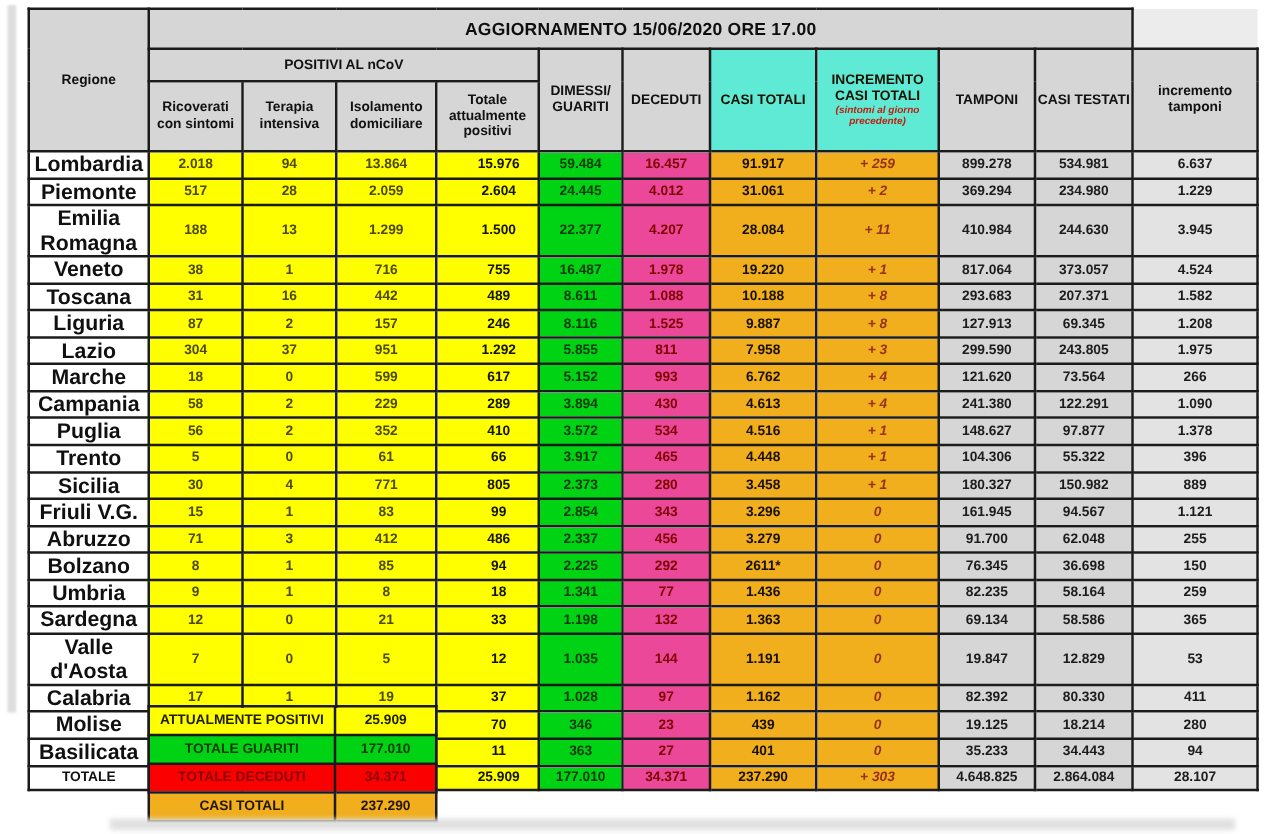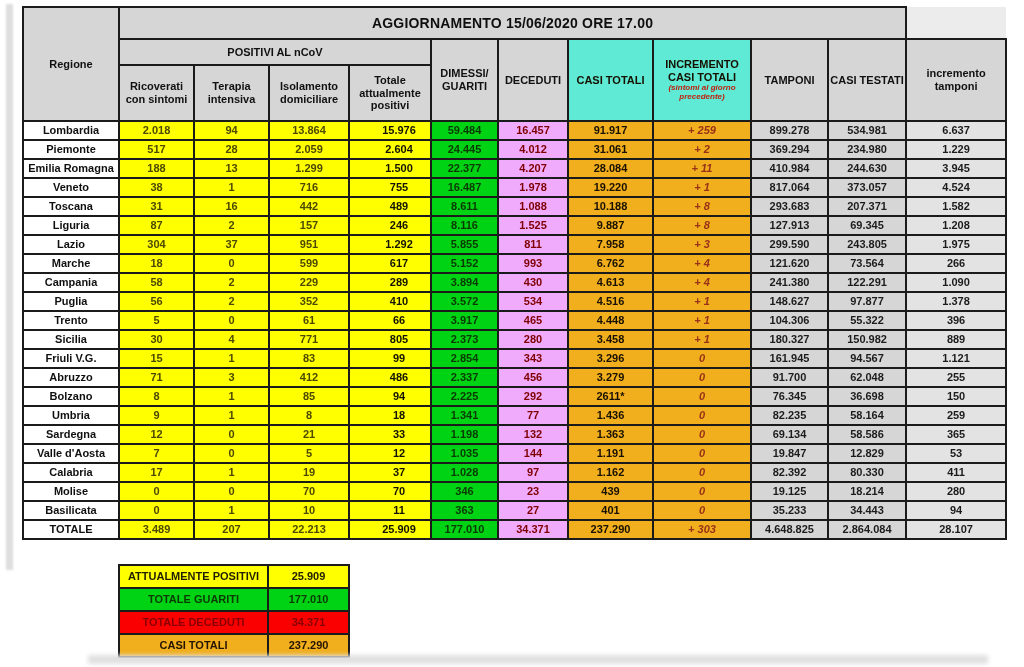--- a/index.html
+++ b/index.html
@@ -29,25 +29,25 @@
   tr.r-sub   { height:56px; }
   tbody tr   { height:19px; }
   .h-gray   { background:#d6d6d6; color:#111; }
   .h-amber  { background:#5eead4; color:#161000; }
   .title-cell { background:#d6d6d6; color:#0e0e0e; font-size:14px; letter-spacing:.2px; }
   .corner   { border:0; background:#ececec; }
   .h-sub    { font-size:11px; }
   .pre-line { white-space:pre-line; }
   .note { display:block; font-size:8px; font-style:italic; font-weight:bold; color:#c02010; line-height:1.1; margin-top:1px; }
   
-  .c-reg { background:#ffffff; color:#101010; font-size:11px; }
+  .c-reg { background:#ffffff; color:#101010; font-size:17px; }
   .c-y   { background:#ffff00; color:#4d4a00; }
   .c-yb  { background:#ffff00; color:#131300;padding-left:19px; }
   .c-g   { background:#00d214; color:#0b3a00; }
-  .c-r   { background:#f0abfc; color:#7e0000;text-align:center; }
+  .c-r   { background:#ec4899; color:#7e0000;text-align:center; }
   .c-a   { background:#f1ae1d; color:#181000; }
   .c-ai  { background:#f1ae1d; color:#973119; font-style:italic;margin-top:36px; }
   .c-t   { background:#d6d6d6; color:#1c1c1c; }
   .c-t2  { background:#e3e3e3; color:#1c1c1c; }
   tr.totale-row td { font-size:11px; }
   
   .sum-wrap { position:absolute; left:118px; top:564px; }
   .sum-wrap table { width:232px; }
   .sum-wrap td { height:23px; font-size:11px; }
   .sum-label { width:140px; }

